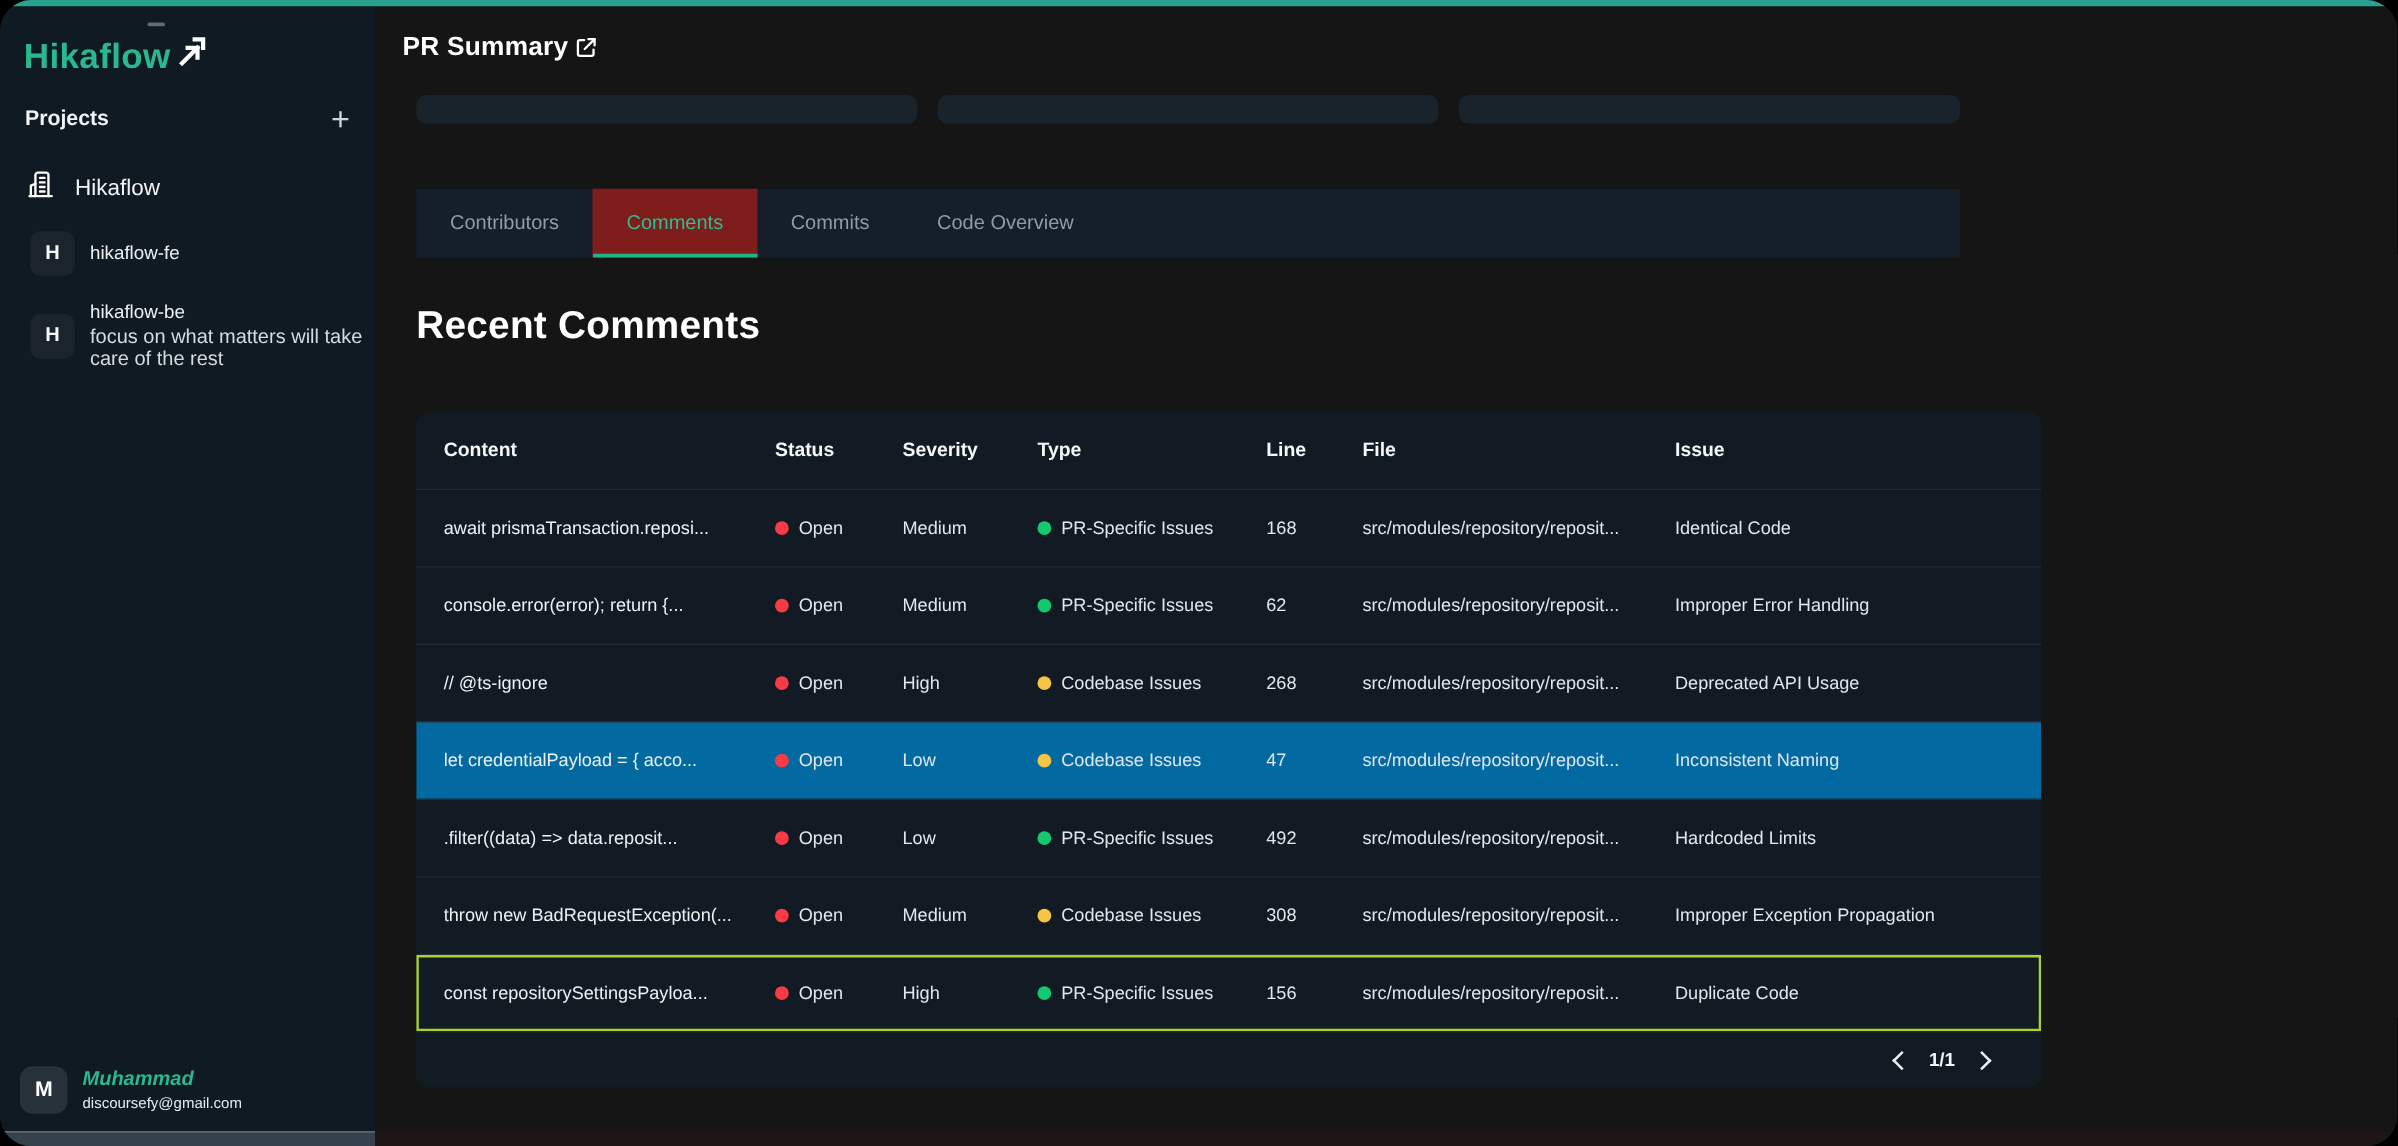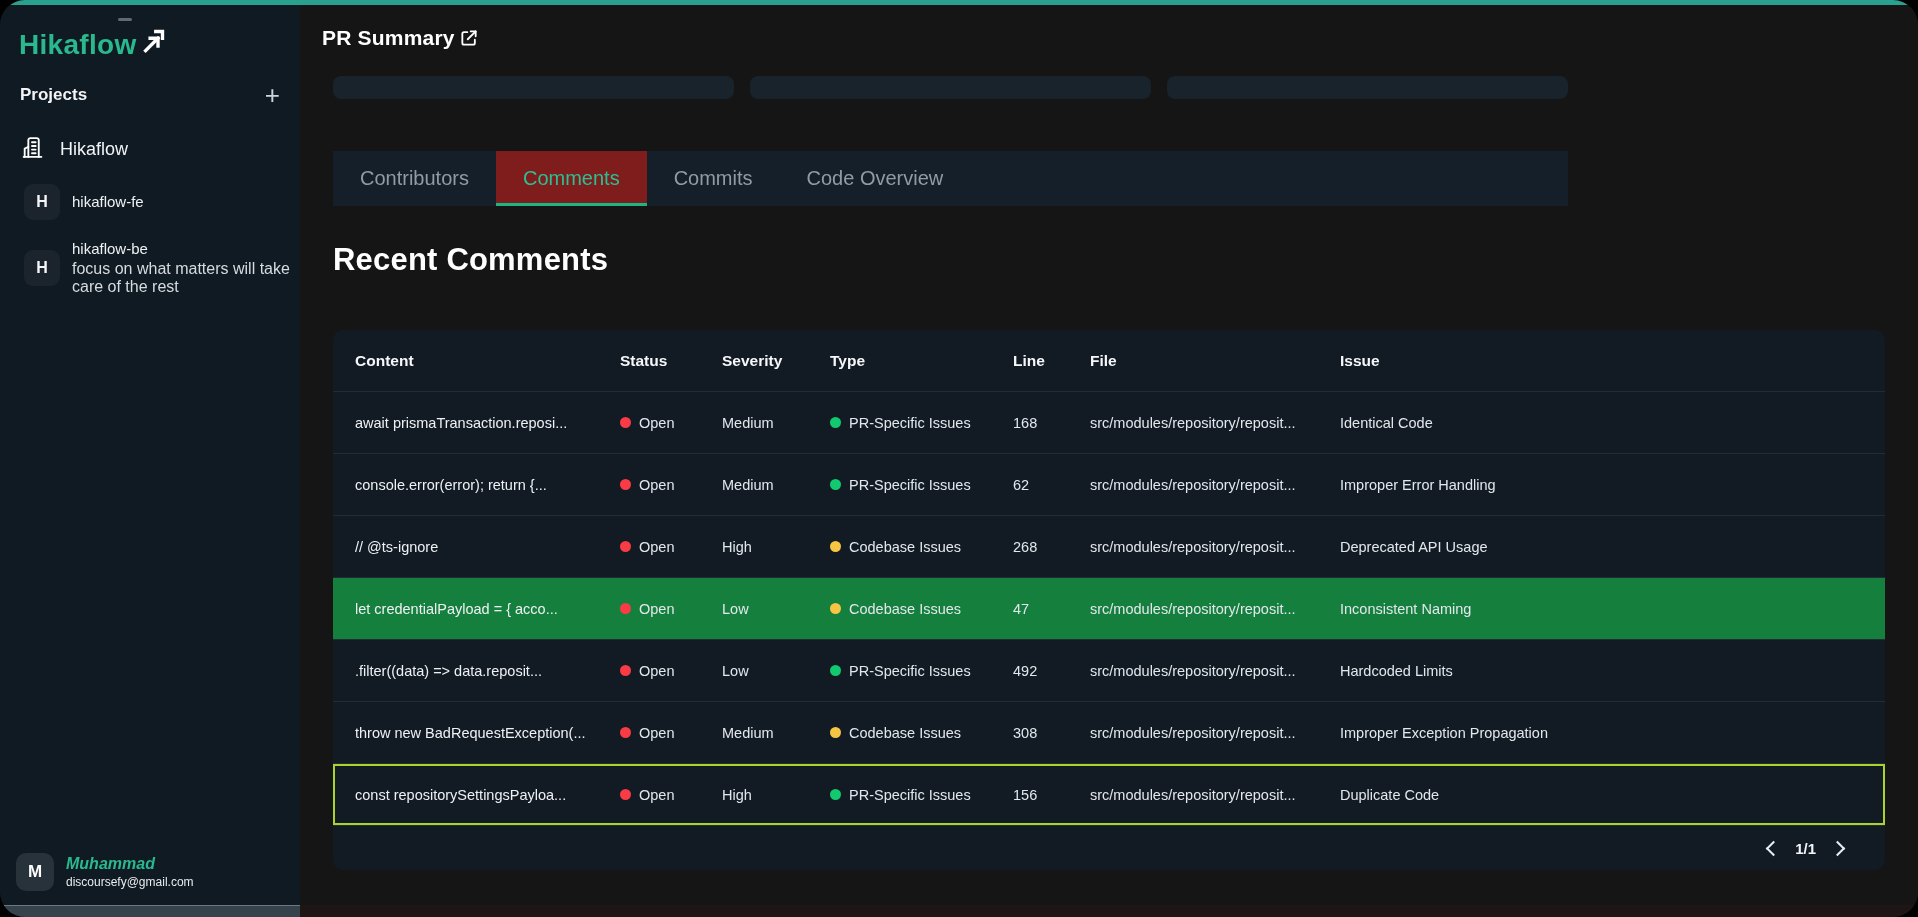--- a/index.html
+++ b/index.html
@@ -34,32 +34,32 @@
   
   .main{position:absolute;left:300px;top:5px;right:0;bottom:12px;background:#151515;}
   .page-header{position:absolute;left:22px;top:21px;display:flex;align-items:center;gap:4px;}
   .page-title{margin:0;color:#fff;font-size:21px;font-weight:700;letter-spacing:.2px;}
   .ext-link{cursor:pointer;display:flex;}
 
   .skeleton-row{position:absolute;left:33px;top:71px;width:1235px;display:flex;gap:16px;}
   .skeleton-bar{flex:1;height:23px;border-radius:8px;background:#18232c;}
 
   .tab-bar{position:absolute;left:33px;top:146px;width:1235px;height:55px;background:#151f29;display:flex;}
-  .tab{display:flex;align-items:center;padding:0 27px;font-size:20px;color:#929ba4;cursor:pointer;
+  .tab{display:flex;align-items:center;padding:0 27px;font-size:16px;color:#929ba4;cursor:pointer;
        border:none;background:none;font-family:inherit;}
   .tab.active{background:#7f1d1d;color:#2dbf94;box-shadow:inset 0 -3px 0 #1db584;}
 
   .section-title{position:absolute;left:33px;top:237px;margin:0;color:#fff;font-size:31px;font-weight:800;letter-spacing:.2px;}
 
-  .table{position:absolute;left:33px;top:325px;width:1552px;background:#121b24;border-radius:10px;overflow:hidden;}
+  .table{position:absolute;left:33px;top:325px;width:1300px;background:#121b24;border-radius:10px;overflow:hidden;}
   .trow{display:grid;grid-template-columns:265px 102px 108px 183px 77px 250px auto;
         align-items:center;height:61px;padding-left:22px;}
   .trow.head{font-size:15.5px;font-weight:700;color:#f5f7f9;}
   .tbody .trow{border-top:1px solid #222c35;font-size:14.5px;color:#e2e7ec;cursor:pointer;}
-  .tbody .trow.hovered{background:#15803d;}
+  .tbody .trow.hovered{background:#0369a1;}
   .td.content{color:#eef1f4;}
   .with-dot{display:flex;align-items:center;gap:8px;}
   .dot{width:11px;height:11px;border-radius:50%;flex:none;}
   .tfoot{display:flex;align-items:center;justify-content:flex-end;gap:16px;height:44px;
          padding-right:42px;border-top:1px solid #222c35;color:#f2f4f6;font-size:15px;font-weight:600;}
   .chev{width:9px;height:9px;border-left:2px solid #e9edf0;border-bottom:2px solid #e9edf0;cursor:pointer;}
   .chev.prev{transform:rotate(45deg);}
   .chev.next{transform:rotate(225deg);}
 
   

